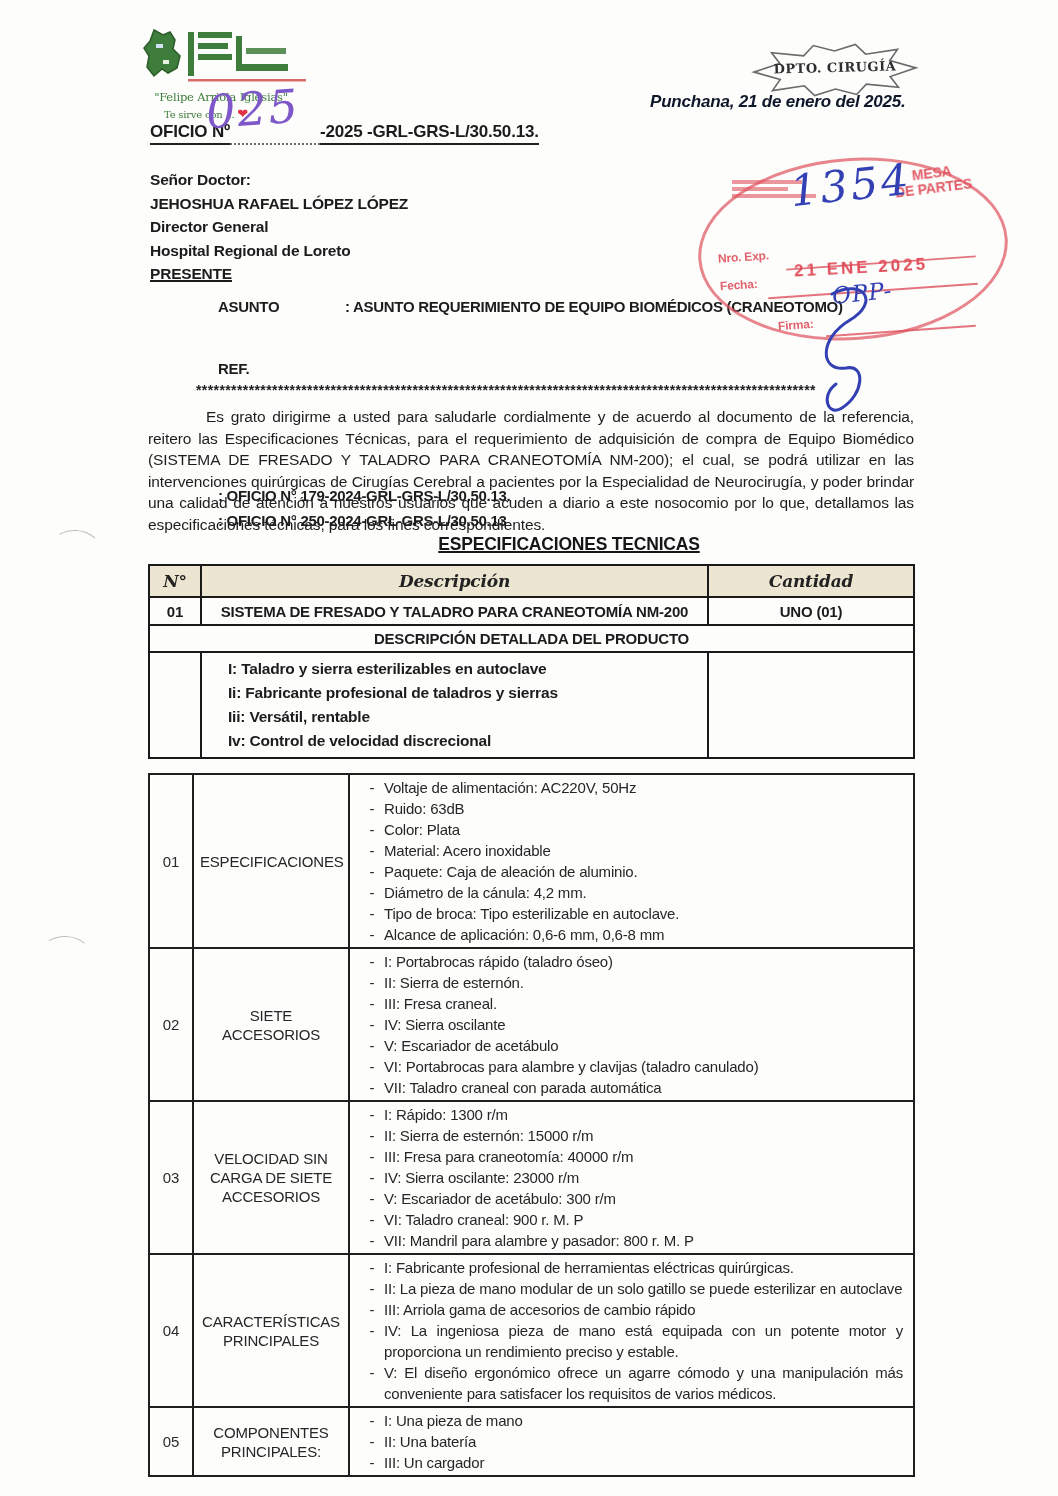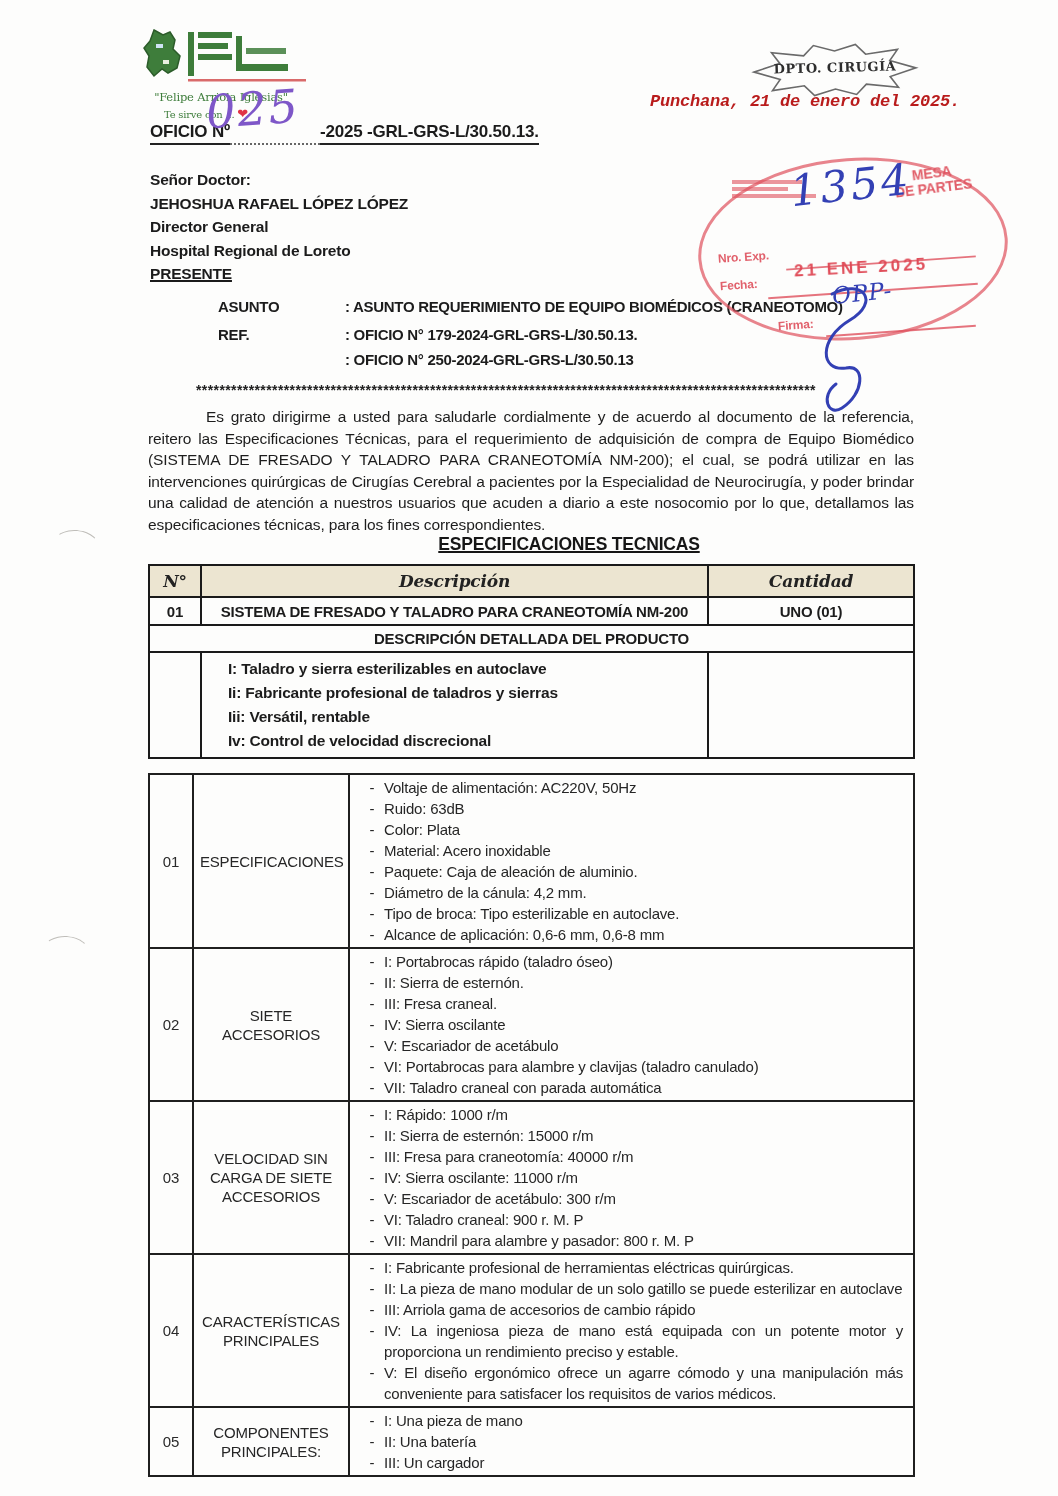--- a/index.html
+++ b/index.html
@@ -15,21 +15,21 @@
   .logo-name { text-align:center; color:#3e7d3b; font-family:"DejaVu Serif", serif; font-size:11.5px; margin-top:2px; width:170px;}
   .logo-tag { text-align:center; color:#3e7d3b; font-family:"DejaVu Serif", serif; font-size:10px; width:140px; margin-top:2px;}
   .heart { color:#e03345; font-size:13px; }
   
   .dept-stamp { position:absolute; left:750px; top:42px; width:170px; height:56px; transform:rotate(-1.5deg); }
   .dept-stamp .txt {
     position:absolute; left:0; right:0; top:18px; text-align:center;
     font-family:"DejaVu Serif", serif; font-weight:bold; font-size:13px; color:#2e2e2e; letter-spacing:0.5px;
   }
   
-  .dateline { position:absolute; left:650px; top:92px; font-family:Liberation Mono, monospace; font-style:italic; font-weight:bold; font-size:17px; color:#b91c1c; }
+  .dateline { position:absolute; left:650px; top:92px; font-family:Liberation Sans, sans-serif; font-style:italic; font-weight:bold; font-size:17px; color:#0f172a; }
   
   .oficio { position:absolute; left:150px; top:122px; font-weight:700; font-size:17px; color:#1b1b1b; white-space:nowrap; }
   .oficio .seg { display:inline-block; border-bottom:2.5px solid #222; padding-bottom:1px; }
   .oficio .gap { display:inline-block; width:90px; border-bottom:2.5px dotted #666; height:18px; vertical-align:bottom; }
   .hand-num {
     position:absolute; left:206px; top:82px; font-family:"DejaVu Serif", serif; font-style:italic;
     font-size:46px; color:#7e57c8; transform:rotate(-4deg); font-weight:400; letter-spacing:2px;
   }
   
   .addressee { position:absolute; left:150px; top:168px; font-weight:700; font-size:15.5px; line-height:23.5px; color:#1b1b1b; }
@@ -44,21 +44,21 @@
   .rline { position:absolute; border-bottom:2px solid rgba(222,80,92,0.8); }
   .rdate { position:absolute; left:96px; top:100px; color:rgba(222,70,82,0.95); font-weight:800; font-size:17px; letter-spacing:3px; transform:rotate(-3deg); filter:blur(0.3px); white-space:nowrap;}
   .hand-blue { font-family:"DejaVu Serif", serif; font-style:italic; color:#3340b4; position:absolute; }
   .hb-num { left:92px; top:2px; font-size:43px; transform:rotate(-6deg); letter-spacing:3px; }
   .hb-sig-txt { left:134px; top:122px; font-size:23px; transform:rotate(-6deg); letter-spacing:1px; }
   .sig-svg { position:absolute; left:96px; top:118px; }
   
   .meta-row { position:absolute; display:flex; font-weight:700; font-size:15px; color:#1c1c1c; letter-spacing:-0.3px; }
   .meta-label { width:127px; flex:0 0 127px; }
   .subject-row { left:218px; top:298px; width:700px; }
-  .ref-row { left:218px; top:326px; }
+  .ref-row { left:218px; top:360px;flex-direction:column; }
   .ref-lines div { margin-bottom:8px; }
   .separator { position:absolute; left:196px; top:382px; width:716px; font-weight:700; font-size:14px; white-space:nowrap; overflow:hidden; color:#222; letter-spacing:0.4px; }
   
   .body-par {
     position:absolute; left:148px; top:406px; width:766px; text-align:justify;
     font-size:15.5px; line-height:21.6px; color:#1d1d1d; text-indent:58px; letter-spacing:-0.1px; font-weight:500;
   }
   .doc-title { position:absolute; left:0; top:534px; width:100%; text-align:center; font-weight:700; font-size:17.5px; text-decoration:underline; text-decoration-thickness:2px; color:#161616;margin-left:40px; }
   
   table { border-collapse:collapse; table-layout:fixed; }
@@ -286,33 +286,33 @@
               <span class="txt">VII: Taladro craneal con parada automática</span>
             </div>
           </td>
         </tr>
         <tr>
           <td class="numcell">03</td>
           <td class="labelcell">VELOCIDAD SIN CARGA DE SIETE ACCESORIOS</td>
           <td class="itemscell">
             <div class="item">
               <span class="dash">-</span>
-              <span class="txt">I: Rápido: 1000 r/m</span>
+              <span class="txt">I: Rápido: 1300 r/m</span>
             </div>
             <div class="item">
               <span class="dash">-</span>
               <span class="txt">II: Sierra de esternón: 15000 r/m</span>
             </div>
             <div class="item">
               <span class="dash">-</span>
               <span class="txt">III: Fresa para craneotomía: 40000 r/m</span>
             </div>
             <div class="item">
               <span class="dash">-</span>
-              <span class="txt">IV: Sierra oscilante: 11000 r/m</span>
+              <span class="txt">IV: Sierra oscilante: 23000 r/m</span>
             </div>
             <div class="item">
               <span class="dash">-</span>
               <span class="txt">V: Escariador de acetábulo: 300 r/m</span>
             </div>
             <div class="item">
               <span class="dash">-</span>
               <span class="txt">VI: Taladro craneal: 900 r. M. P</span>
             </div>
             <div class="item">

